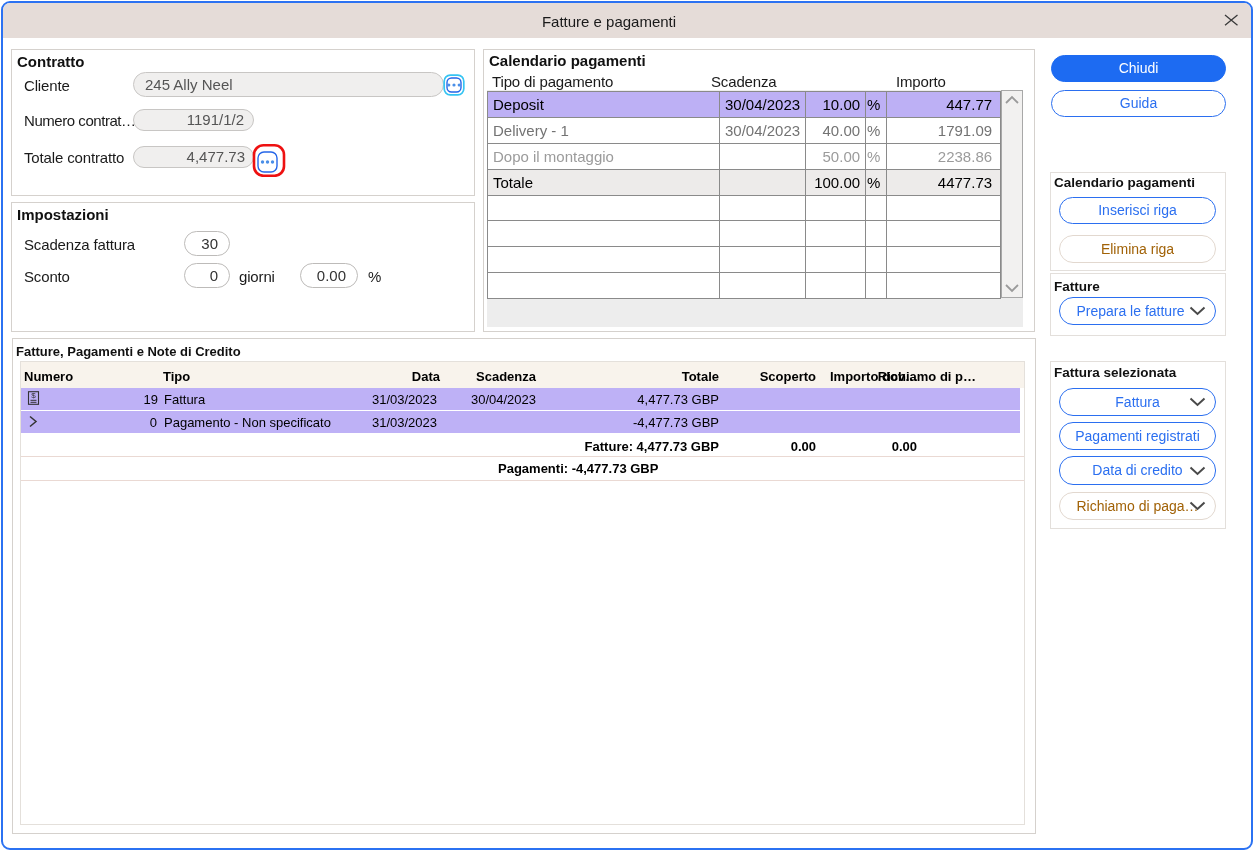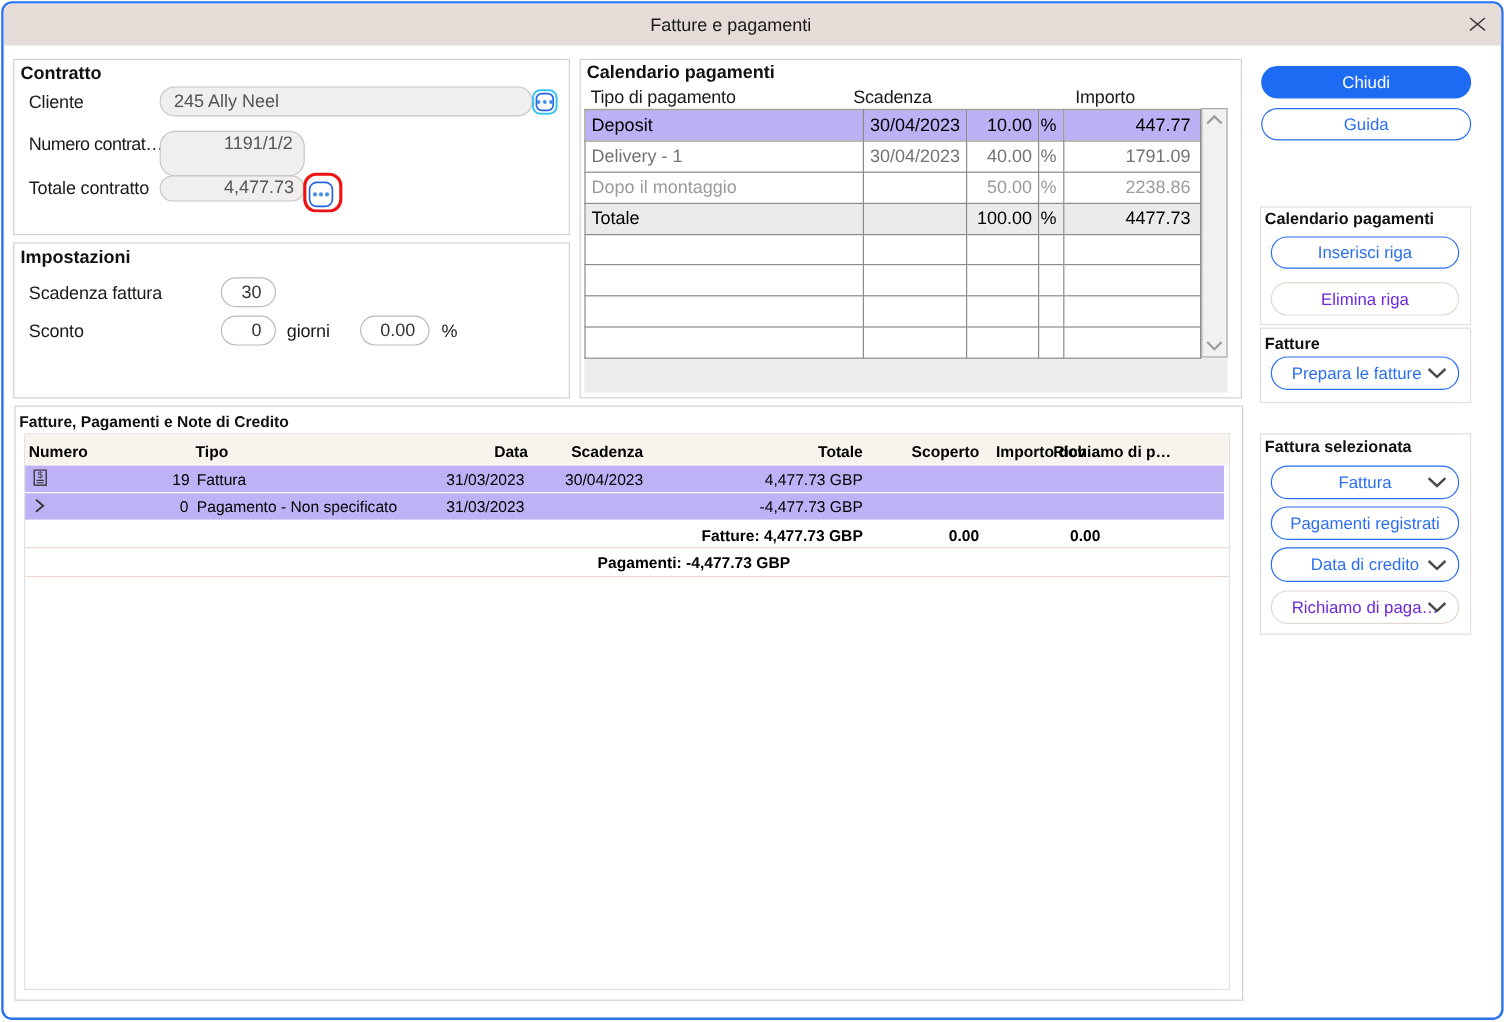--- a/index.html
+++ b/index.html
@@ -13,21 +13,21 @@
   .title { position:absolute; left:606px; top:10px; transform:translateX(-50%);
            font-size:15px; color:#1a1a1a; white-space:nowrap; }
   .gbox { position:absolute; border:1px solid #d5d1cd; background:#fff; }
   .gtitle { position:absolute; font-weight:bold; font-size:15px; color:#111; white-space:nowrap; }
   .lbl { position:absolute; font-size:15px; color:#1a1a1a; white-space:nowrap; letter-spacing:-0.15px; }
   .pill { position:absolute; border-radius:13px; font-size:15px; white-space:nowrap; }
   .ro { background:#f0efee; border:1px solid #c8c6c4; color:#555; }
   .ed { background:#fff; border:1px solid #bdbbb9; color:#333; }
   .btn { position:absolute; border-radius:14px; font-size:14px; color:#2b6ff0;
          border:1px solid #2b6ff0; background:#fff; text-align:center; white-space:nowrap; }
-  .btn.dis { border-color:#e2d8cf; color:#6d28d9; }
+  .btn.dis { border-color:#e2d8cf; color:#a16207; }
   .sgtitle { position:absolute; font-weight:bold; font-size:13.5px; color:#111; white-space:nowrap; }
   .cell { position:absolute; font-size:15px; white-space:nowrap; }
   .bt { font-size:13px; }
   table.cal { position:absolute; left:487px; top:91px; background:#fff; border-collapse:collapse; table-layout:fixed; }
   table.cal td { border:1px solid #8a8a8a; font-size:15px; height:25.9px; padding:0 5px;
                  overflow:hidden; white-space:nowrap; }
 </style>
 </head>
 <body>
 <div class="win">
@@ -45,21 +45,21 @@
   <div class="pill ro" style="left:133px; top:72px; width:311px; height:25px; line-height:23px; padding-left:11px;">245 Ally Neel</div>
 
   <svg class="abs" style="left:443px; top:74px;" width="22" height="22" viewBox="0 0 22 22">
     <rect x="1.2" y="1.2" width="19.6" height="19.6" rx="6" fill="none" stroke="#36c4f2" stroke-width="1.7"></rect>
     <rect x="4" y="4" width="14" height="14" rx="4.5" fill="#fff" stroke="#2465e8" stroke-width="1.4"></rect>
     <circle cx="5.8" cy="11" r="1.6" fill="#4a8fe8"></circle>
     <circle cx="11" cy="11" r="1.6" fill="#4a8fe8"></circle>
     <circle cx="16.2" cy="11" r="1.6" fill="#4a8fe8"></circle>
   </svg>
   <div class="lbl" style="left:24px; top:112px; letter-spacing:-0.45px;">Numero contrat…</div>
-  <div class="pill ro" style="left:133px; top:109px; width:121px; height:38px; line-height:20px; padding-right:9px; text-align:right;">1191/1/2</div>
+  <div class="pill ro" style="left:133px; top:109px; width:121px; height:22px; line-height:20px; padding-right:9px; text-align:right;">1191/1/2</div>
   <div class="lbl" style="left:24px; top:149px;">Totale contratto</div>
   <div class="pill ro" style="left:133px; top:146px; width:121px; height:22px; line-height:20px; padding-right:8px; text-align:right;">4,477.73</div>
 
   <svg class="abs" style="left:252px; top:143px;" width="34" height="34" viewBox="0 0 34 34">
     <rect x="2" y="2.2" width="30" height="30.6" rx="9.5" fill="#fff" stroke="#ee1111" stroke-width="2.6"></rect>
     <rect x="6" y="9" width="19" height="20" rx="6" fill="#fff" stroke="#2465e8" stroke-width="1.4"></rect>
     <circle cx="10.5" cy="19" r="1.7" fill="#4a8fe8"></circle>
     <circle cx="15.5" cy="19" r="1.7" fill="#4a8fe8"></circle>
     <circle cx="20.5" cy="19" r="1.7" fill="#4a8fe8"></circle>
   </svg>

